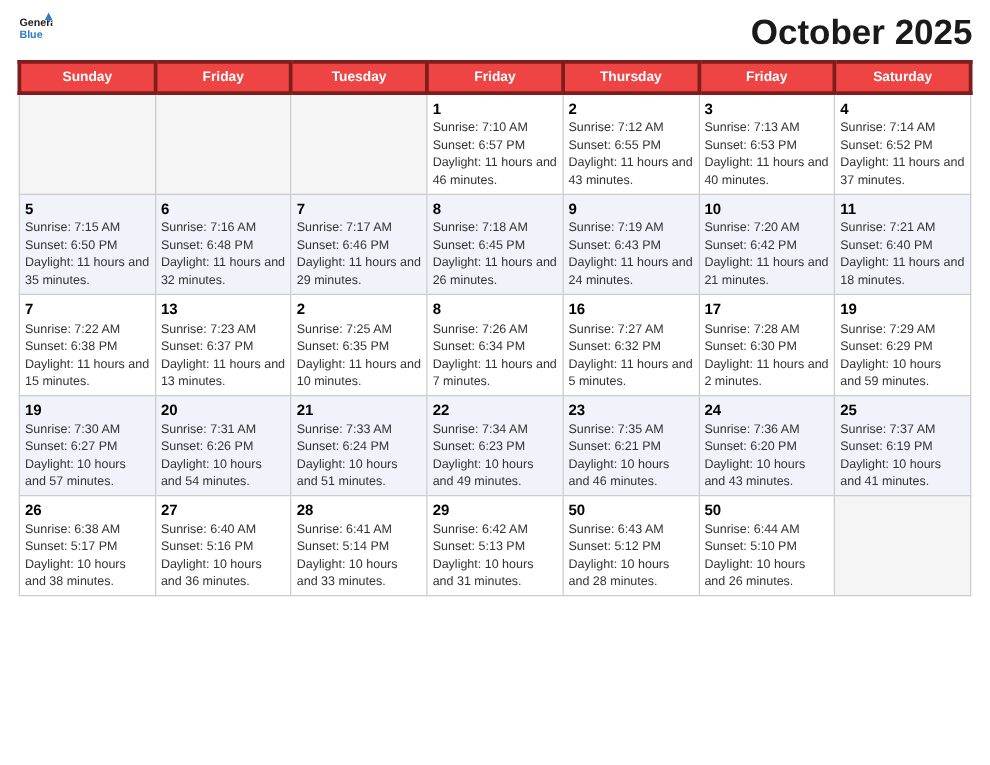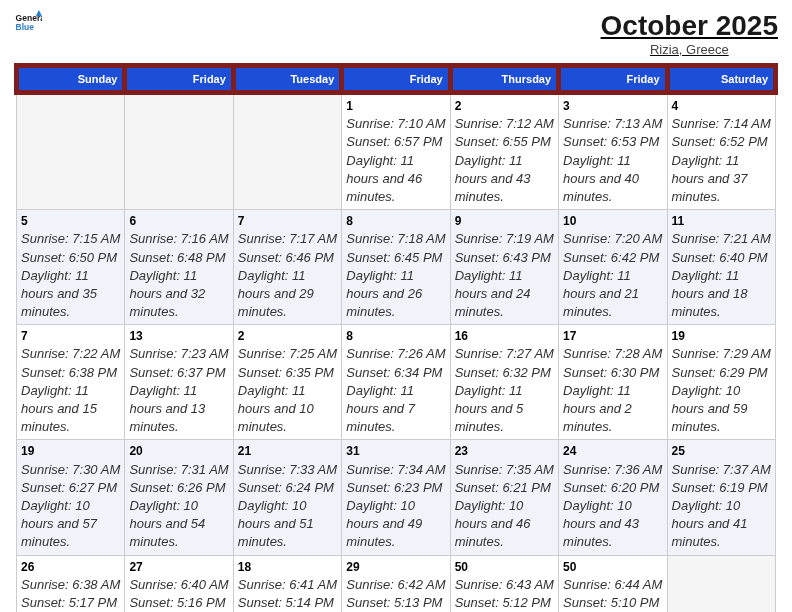--- a/index.html
+++ b/index.html
@@ -25,46 +25,45 @@
     .logo {
       display: flex;
       align-items: center;
       gap: 2px;
     }
     .logo-icon {
       width: 28px;
       height: 28px;
     }
     .title-block {
-      text-align: center;
-      text-decoration: underline;
+      text-align: right;
     }
     .month-title {
       font-size: 28px;
       font-weight: bold;
       color: #1a1a1a;
     }
     .subtitle {
       font-size: 13px;
       color: #444;
     }
     .calendar {
       width: 100%;
       border-collapse: collapse;
       border: 1px solid #ccc;
       font-size: 10.5px;
     }
     .calendar th {
-      background: #1d4ed8;
+      background: #ef4444;
       color: #fff;
-      text-align: right;
+      text-align: center;
       padding: 5px 5px;
       font-size: 11px;
       font-weight: bold;
-      border: 5px solid #7f1d1d;
+      border: 3px solid #7f1d1d;
     }
     .calendar td {
       vertical-align: top;
       border: 1px solid #ccc;
       padding: 3px 4px;
       width: 14.28%;
       height: 78px;
       background: #fff;
       font-size: 10px;
       color: #222;
@@ -75,44 +74,42 @@
     }
     .day-num {
       font-size: 12px;
       font-weight: bold;
       color: #000;
       display: block;
       margin-bottom: 1px;
     }
     .day-info {
       color: #333;
-      font-size: 13px;
+      font-size: 10px;
       line-height: 1.4;
-      font-style: italic;
     }
     .row-alt td {
       background: #f0f4fa;
     }
   </style>
 </head>
 <body>
 
 <div class="container">
   <div class="header">
     <div class="logo">
       <svg class="logo-icon" viewBox="0 0 36 36">
         <rect x="0" y="0" width="36" height="36" fill="none"></rect>
         <text x="2" y="14" font-size="11" font-weight="bold" fill="#1a1a1a" font-family="Arial">General</text>
         <text x="2" y="26" font-size="11" font-weight="bold" fill="#2a7dc9" font-family="Arial">Blue</text>
         <polygon points="28,8 36,8 32,0" fill="#2a7dc9"></polygon>
       </svg>
     </div>
     <div class="title-block">
       <div class="month-title">October 2025</div>
-      <div class="subtitle">Rizia, Greece</div>
     </div>
   </div>
 
   <table class="calendar">
     <thead>
       <tr>
         <th>Sunday</th>
         <th>Friday</th>
         <th>Tuesday</th>
         <th>Friday</th>
@@ -210,21 +207,21 @@
           </td>
           <td>
             <span class="day-num">20</span>
             <div class="day-info">Sunrise: 7:31 AM<br>Sunset: 6:26 PM<br>Daylight: 10 hours and 54 minutes.</div>
           </td>
           <td>
             <span class="day-num">21</span>
             <div class="day-info">Sunrise: 7:33 AM<br>Sunset: 6:24 PM<br>Daylight: 10 hours and 51 minutes.</div>
           </td>
           <td>
-            <span class="day-num">31</span>
+            <span class="day-num">22</span>
             <div class="day-info">Sunrise: 7:34 AM<br>Sunset: 6:23 PM<br>Daylight: 10 hours and 49 minutes.</div>
           </td>
           <td>
             <span class="day-num">23</span>
             <div class="day-info">Sunrise: 7:35 AM<br>Sunset: 6:21 PM<br>Daylight: 10 hours and 46 minutes.</div>
           </td>
           <td>
             <span class="day-num">24</span>
             <div class="day-info">Sunrise: 7:36 AM<br>Sunset: 6:20 PM<br>Daylight: 10 hours and 43 minutes.</div>
           </td>
@@ -236,21 +233,21 @@
         <tr>
           <td>
             <span class="day-num">26</span>
             <div class="day-info">Sunrise: 6:38 AM<br>Sunset: 5:17 PM<br>Daylight: 10 hours and 38 minutes.</div>
           </td>
           <td>
             <span class="day-num">27</span>
             <div class="day-info">Sunrise: 6:40 AM<br>Sunset: 5:16 PM<br>Daylight: 10 hours and 36 minutes.</div>
           </td>
           <td>
-            <span class="day-num">18</span>
+            <span class="day-num">28</span>
             <div class="day-info">Sunrise: 6:41 AM<br>Sunset: 5:14 PM<br>Daylight: 10 hours and 33 minutes.</div>
           </td>
           <td>
             <span class="day-num">29</span>
             <div class="day-info">Sunrise: 6:42 AM<br>Sunset: 5:13 PM<br>Daylight: 10 hours and 31 minutes.</div>
           </td>
           <td>
             <span class="day-num">50</span>
             <div class="day-info">Sunrise: 6:43 AM<br>Sunset: 5:12 PM<br>Daylight: 10 hours and 28 minutes.</div>
           </td>

